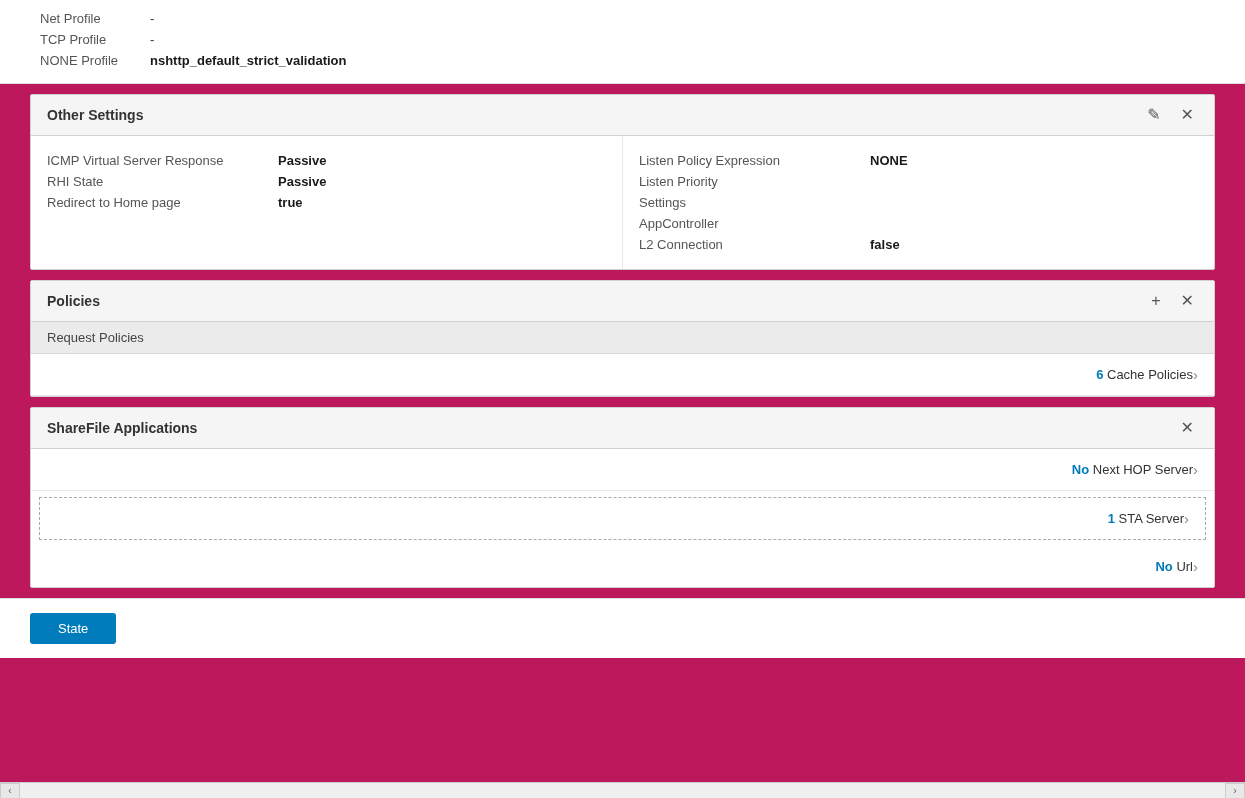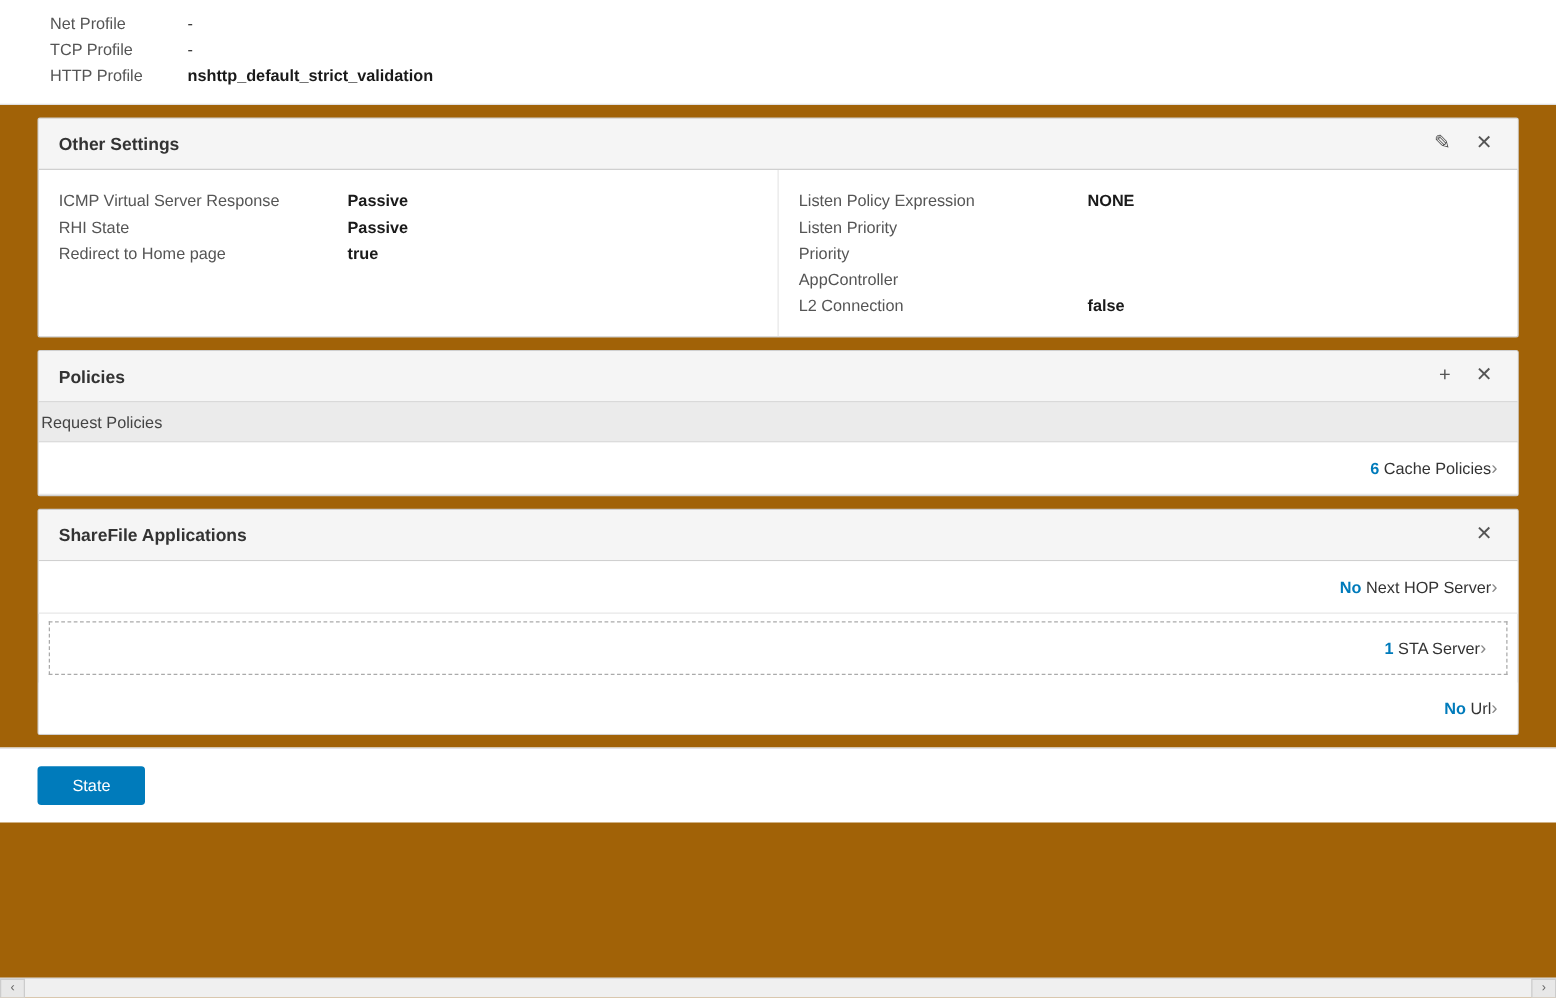--- a/index.html
+++ b/index.html
@@ -12,21 +12,21 @@
       height: 798px;
       overflow: hidden;
       display: flex;
       flex-direction: column;
     }
 
     .main-content {
       flex: 1;
       overflow-y: auto;
       overflow-x: hidden;
-      background: #a16207;
+      background: #be185d;
       padding: 0;
       position: relative;
     }
 
     
     .profile-section {
       padding: 8px 40px 12px 40px;
       background: #fff;
       border-bottom: 1px solid #e0e0e0;
     }
@@ -125,21 +125,21 @@
     .settings-value {
       font-weight: bold;
       color: #1a1a1a;
       font-size: 13px;
       padding-left: 31px;
     }
 
     
     .sub-section-header {
       background: #ebebeb;
-      padding: 8px 2px;
+      padding: 8px 16px;
       font-size: 13px;
       color: #444;
       border-bottom: 1px solid #d8d8d8;
     }
 
     .list-item {
       display: flex;
       align-items: center;
       justify-content: flex-end;
       padding: 12px 16px;
@@ -231,21 +231,21 @@
   <div class="profile-section">
     <div class="profile-row">
       <span class="profile-label">Net Profile</span>
       <span class="profile-value">-</span>
     </div>
     <div class="profile-row">
       <span class="profile-label">TCP Profile</span>
       <span class="profile-value">-</span>
     </div>
     <div class="profile-row">
-      <span class="profile-label">HTTP Profile</span>
+      <span class="profile-label">NONE Profile</span>
       <span class="profile-value bold">nshttp_default_strict_validation</span>
     </div>
   </div>
 
   <div class="section-card">
     <div class="section-header">
       <span class="section-title">Other Settings</span>
       <div class="section-actions">
         <button class="icon-btn">
           <span>✎</span>
@@ -273,21 +273,21 @@
       <div class="settings-col">
         <div class="settings-row">
           <span class="settings-label">Listen Policy Expression</span>
           <span class="settings-value">NONE</span>
         </div>
         <div class="settings-row">
           <span class="settings-label">Listen Priority</span>
           <span class="settings-value"></span>
         </div>
         <div class="settings-row">
-          <span class="settings-label">Priority</span>
+          <span class="settings-label">Settings</span>
           <span class="settings-value"></span>
         </div>
         <div class="settings-row">
           <span class="settings-label">AppController</span>
           <span class="settings-value"></span>
         </div>
         <div class="settings-row">
           <span class="settings-label">L2 Connection</span>
           <span class="settings-value">false</span>
         </div>

